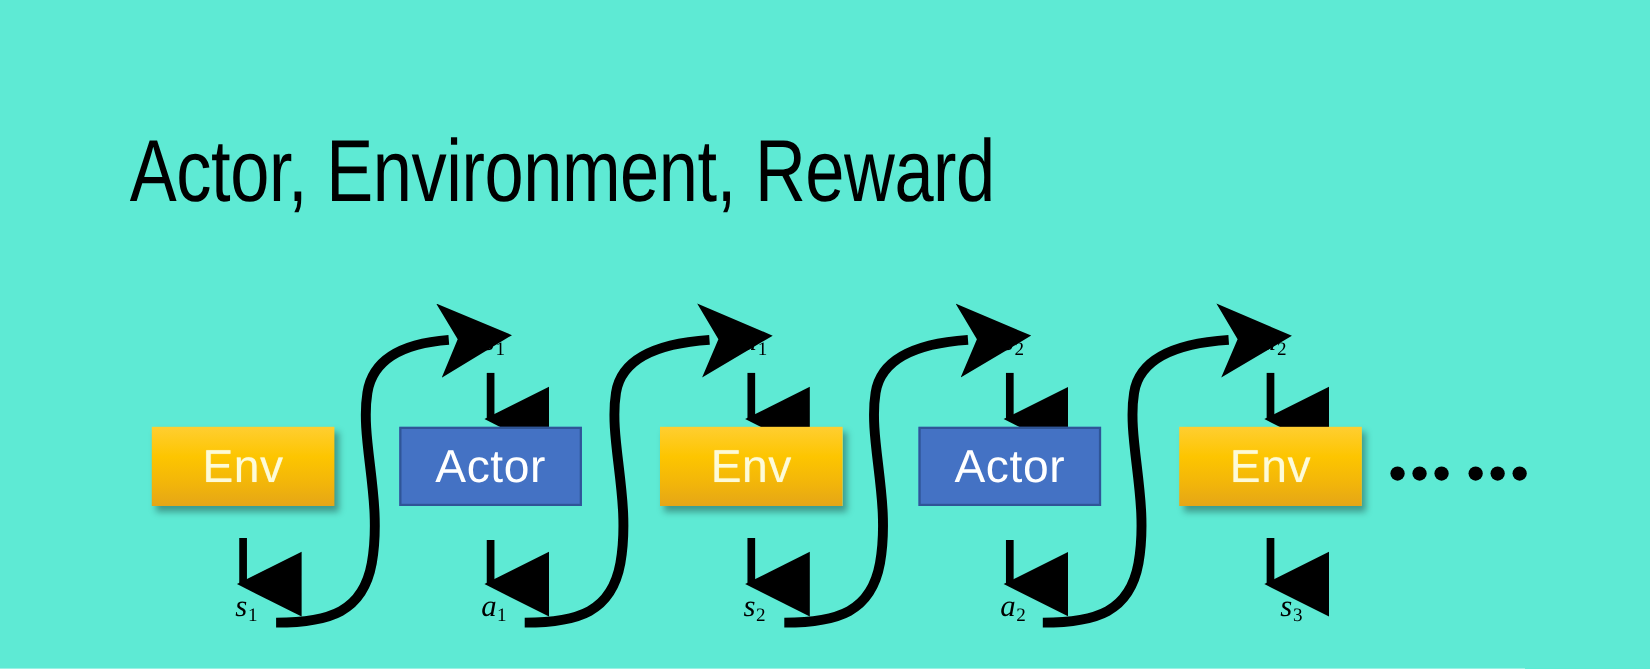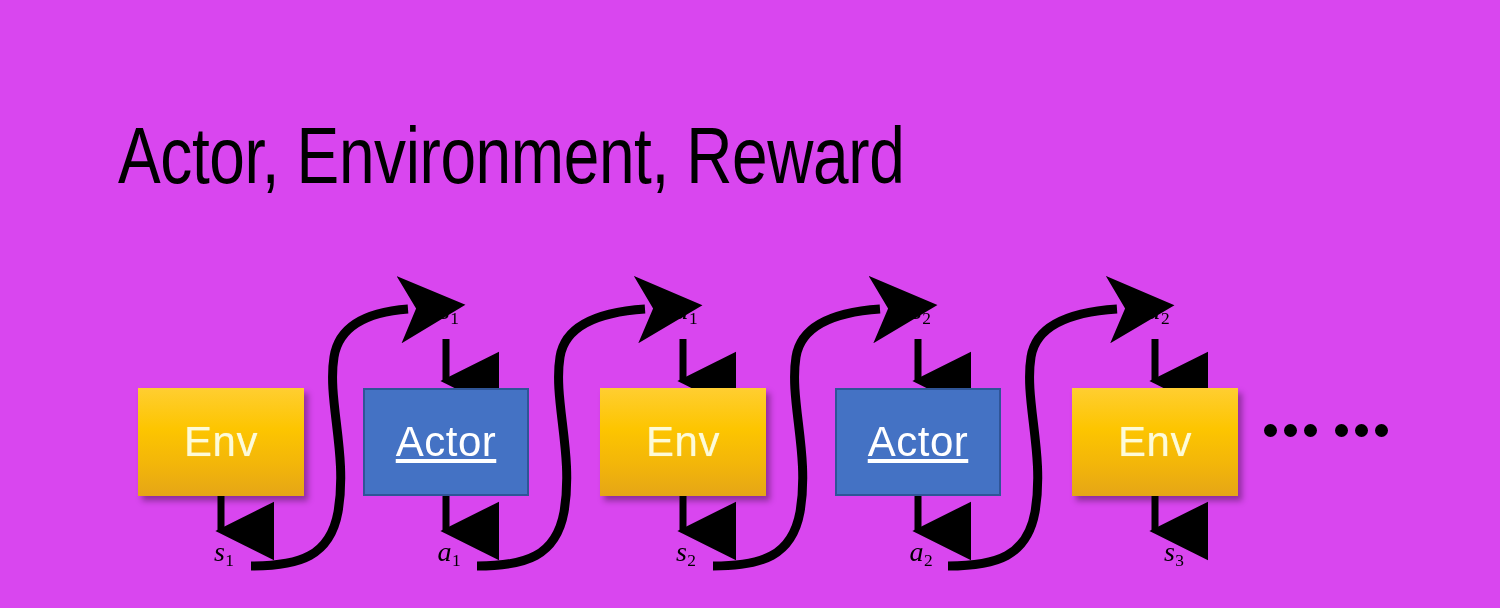--- a/index.html
+++ b/index.html
@@ -13,21 +13,21 @@
     position: relative;
     overflow: hidden;
     font-family: "Liberation Sans", sans-serif;
   }
 
   #slide {
     position: absolute;
     left: 0; top: 0;
     width: 1500px;
     height: 608px;
-    background: #d946ef;
+    background: #5eead4;
   }
 
   
   #slide-title {
     position: absolute;
     left: 118px;
     top: 116px;
     font-family: "Liberation Sans", sans-serif;
     font-size: 80px;
     font-weight: 400;
@@ -51,21 +51,21 @@
     left: 0; top: 0;
     width: 1500px;
     height: 608px;
     pointer-events: none;
   }
 
   
   .node-box {
     position: absolute;
     width: 166px;
-    height: 108px;
+    height: 72px;
     box-sizing: border-box;
     display: flex;
     align-items: center;
     justify-content: center;
   }
   .node-box .node-label {
     font-family: "Liberation Sans", sans-serif;
     font-size: 42px;
     font-weight: 400;
     line-height: 1;
@@ -79,21 +79,20 @@
   .node-env .node-label {
     color: #FDFBD8;
     text-shadow: 0 0 1px rgba(255,255,255,0.5);
   }
   .node-actor {
     background: #4472C4;
     border: 2px solid #2F5597;
   }
   .node-actor .node-label {
     color: #FFFFFF;
-    text-decoration: underline;
   }
 
   
   .math-label {
     position: absolute;
     font-family: "Liberation Serif", serif;
     font-style: italic;
     font-size: 28px;
     line-height: 1;
     color: #000000;

